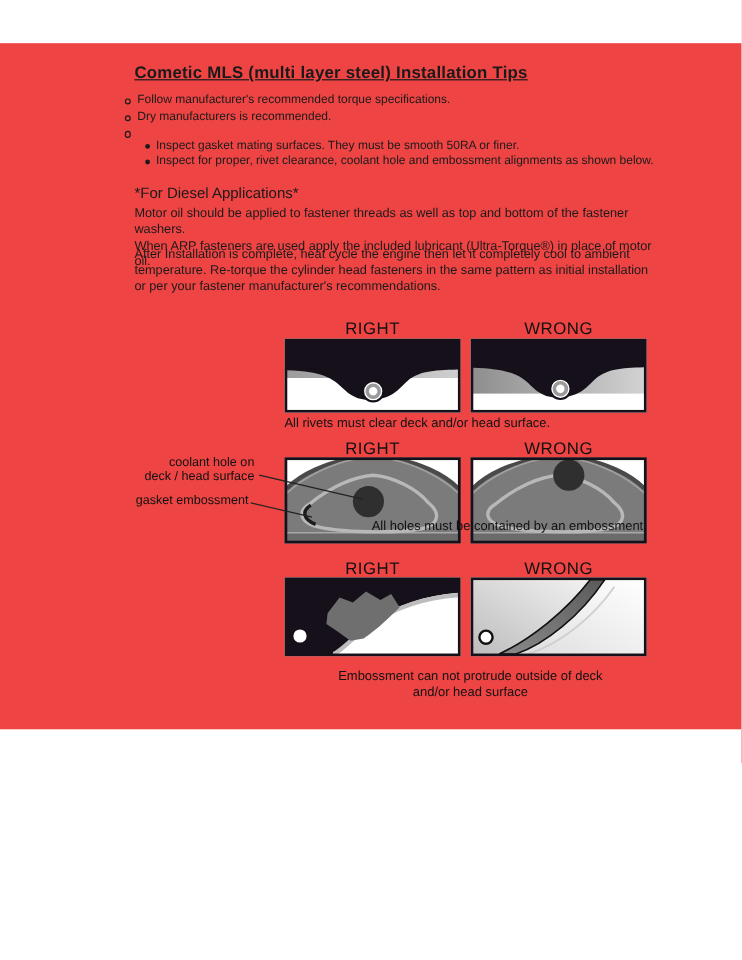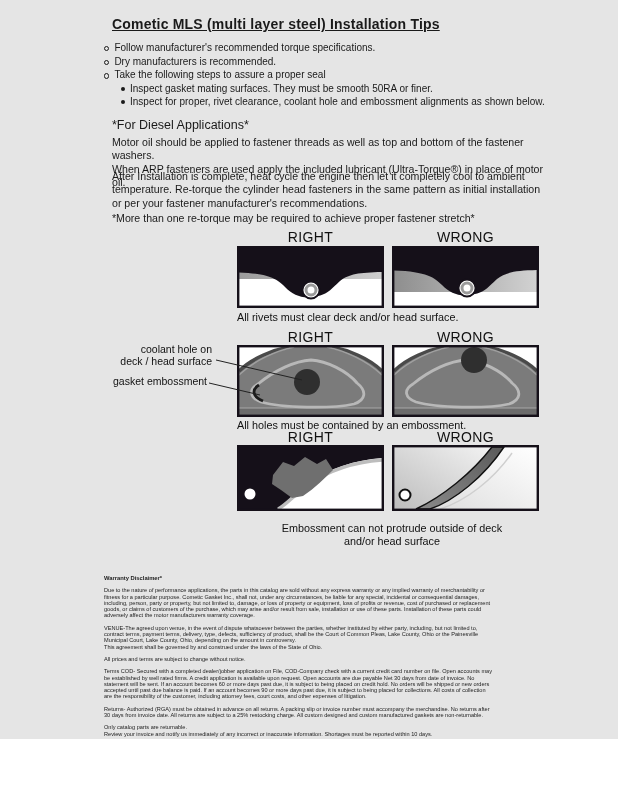--- a/index.html
+++ b/index.html
@@ -1,17 +1,17 @@
 <!DOCTYPE html>
 <html><head>
 <meta charset="utf-8">
 <style>
   html,body{margin:0;padding:0;background:#ffffff;}
-  .page{position:relative;width:618px;height:739px;background:#e5e5e5;overflow:hidden;
-        font-family:"Liberation Sans","DejaVu Sans",sans-serif;color:#1a1a1a;}
+  .page{position:relative;width:618px;height:572px;background:#ef4444;overflow:hidden;
+        font-family:"Liberation Sans","DejaVu Sans",sans-serif;color:#1a1a1a;margin-top:36px;}
   .abs{position:absolute;}
   .pre{white-space:pre-line;}
   .title{left:112px;top:16px;font-size:14px;font-weight:bold;text-decoration:underline;letter-spacing:.2px;}
   .tips{left:104px;top:41px;font-size:10px;line-height:13.6px;text-align:center;}
   .tip{display:flex;align-items:flex-start;}
   .tip.sub{margin-left:17px;}
   .mk{flex:0 0 auto;margin-top:5px;margin-right:5px;width:4px;height:4px;border-radius:50%;}
   .mk.open{border:1px solid #1a1a1a;width:3.4px;height:3.4px;}
   .mk.fill{background:#1a1a1a;}
   .h2{left:112px;top:118px;font-size:12.5px;font-weight:normal;}
@@ -38,39 +38,37 @@
     <div class="tip">
       <span class="mk open"></span>
       <span>Follow manufacturer's recommended torque specifications.</span>
     </div>
     <div class="tip">
       <span class="mk open"></span>
       <span>Dry manufacturers is recommended.</span>
     </div>
     <div class="tip">
       <span class="mk open"></span>
-      <span>Take the following steps to assure a proper seal</span>
     </div>
     <div class="tip sub">
       <span class="mk fill"></span>
       <span>Inspect gasket mating surfaces.  They must be smooth 50RA or finer.</span>
     </div>
     <div class="tip sub">
       <span class="mk fill"></span>
       <span>Inspect for proper, rivet clearance, coolant hole and embossment alignments as shown below.</span>
     </div>
   </div>
 
   <div class="abs h2">*For Diesel Applications*</div>
   <div class="abs body-par pre" style="top:170px">After Installation is complete, heat cycle the engine then let it completely cool to ambient
 temperature. Re-torque the cylinder head fasteners in the same pattern as initial installation
 or per your fastener manufacturer's recommendations.</div>
   <div class="abs body-par pre" style="top:136px">Motor oil should be applied to fastener threads as well as top and bottom of the fastener washers.
 When ARP fasteners are used apply the included lubricant (Ultra-Torque®) in place of motor oil.</div>
-  <div class="abs body-par" style="top:212px">*More than one re-torque may be required to achieve proper fastener stretch*</div>
 
   <div class="abs dw-label" style="left:237px;top:229px">RIGHT</div>
   <div class="abs dw-label" style="left:392px;top:229px">WRONG</div>
 
   <div class="abs" style="left:237px;top:246px">
     <svg class="panel" width="147" height="62" viewBox="0 0 147 62">
       <defs>
           <linearGradient id="g1" x1="0" y1="0" x2="1" y2="0">
         <stop offset="0" stop-color="#9c9c9c"></stop>
             <stop offset="1" stop-color="#cfcfcf"></stop>
@@ -135,21 +133,21 @@
       <path d="M52,2 C36,5 15,13 2,26" stroke="#4a4a4a" stroke-width="3.5" fill="none"></path>
       <path d="M57,2 C40,5.5 18,15 2,30" stroke="#a0a0a0" stroke-width="1.5" fill="none"></path>
       <path d="M95,2 H145 V26 C132,13 111,5 95,2 Z" fill="#fff"></path>
       <path d="M95,2 C111,5 132,13 145,26" stroke="#4a4a4a" stroke-width="3.5" fill="none"></path>
       <path d="M90,2 C107,5.5 129,15 145,30" stroke="#a0a0a0" stroke-width="1.5" fill="none"></path>
       <path d="M24,57 C13,53 11,45 21,39 C38,25 58,16 74,15 C90,16 110,26 120,38 C130,46 129,55 117,59 C94,64 45,63 24,57 Z" fill="none" stroke="#b8b8b8" stroke-width="2.8"></path>
       <circle cx="82" cy="15" r="13" fill="#2f2f2f"></circle>
       <rect x="1.2" y="1.2" width="144.6" height="69.6" fill="none" stroke="#151019" stroke-width="2.4"></rect>
     </svg>
   </div>
-  <div class="abs caption" style="left:237px;top:419px;width:302px;text-align:left">All holes must be contained by an embossment.</div>
+  <div class="abs caption" style="left:237px;top:397px;width:302px;text-align:right">All holes must be contained by an embossment.</div>
 
   <div class="abs dw-label" style="left:237px;top:429px">RIGHT</div>
   <div class="abs dw-label" style="left:392px;top:429px">WRONG</div>
 
   <div class="abs" style="left:237px;top:445px">
     <svg class="panel" width="147" height="66" viewBox="0 0 147 66">
       <rect width="147" height="66" fill="#fff"></rect>
       <path d="M2,2 H145 V13 C118,15 93,23 72,38 C56,50 48,60 40,64 H2 Z" fill="#151019"></path>
       <path d="M145,15 C117,17 92,25 71,40 C56,51 48,61 41,64" stroke="#bdbdbd" stroke-width="3.5" fill="none"></path>
       <path d="M36,30 L46,17 L57,21 L68,12 L80,19 L89,14 L96,25 C88,33 78,43 66,51 L55,53 L44,45 L35,39 Z" fill="#6f6f6f"></path>

